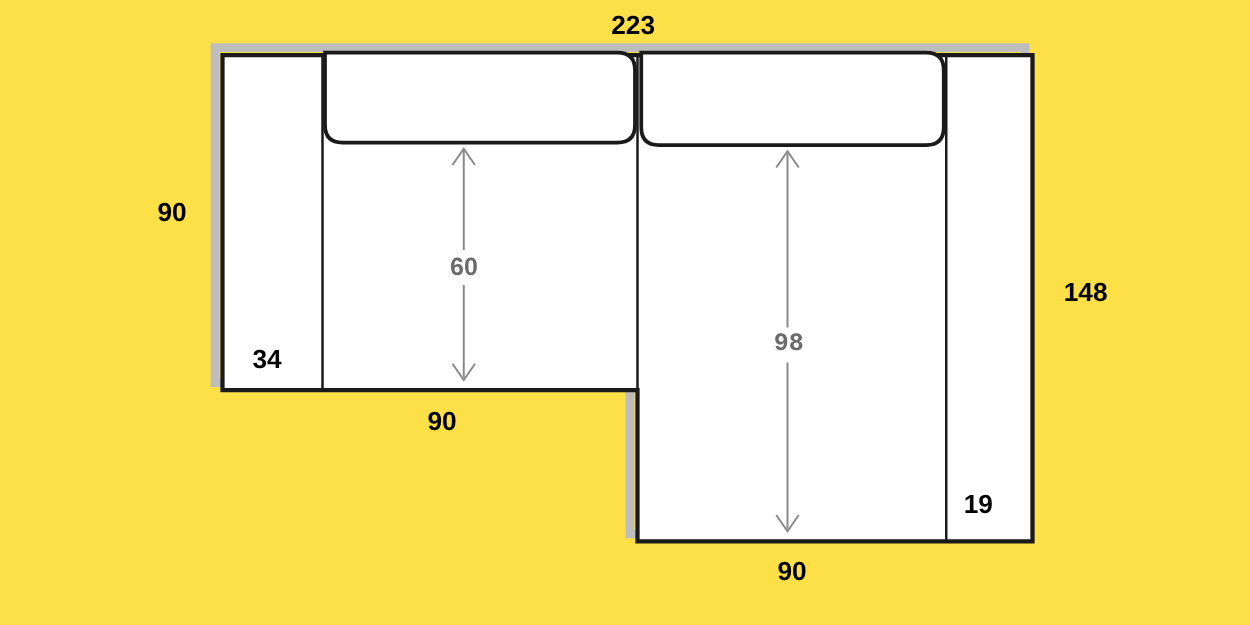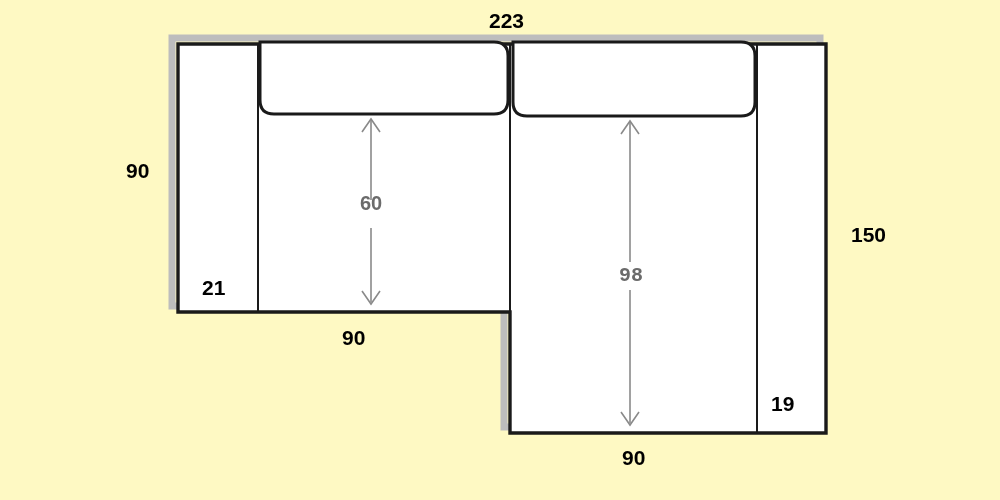--- a/index.html
+++ b/index.html
@@ -7,21 +7,21 @@
     padding: 0;
     background: #ffffff;
   }
   body {
     font-family: "Liberation Sans", sans-serif;
   }
   #canvas {
     position: relative;
     width: 1000px;
     height: 500px;
-    background: #fef9c3;
+    background: #fde047;
     overflow: hidden;
   }
   #drawing-svg {
     position: absolute;
     left: 0;
     top: 0;
     width: 1000px;
     height: 500px;
   }
   .dim-label {
@@ -82,27 +82,27 @@
         <polyline points="621,134 630,121 639,134" fill="none" stroke="#8a8a8a" stroke-width="1.6"></polyline>
         <polyline points="621,412 630,425 639,412" fill="none" stroke="#8a8a8a" stroke-width="1.6"></polyline>
       </g>
     </g>
   </svg>
 
   <div class="dim-label dim-major" style="left:489px; top:10px;">223</div>
 
   <div class="dim-label dim-major" style="left:126px; top:160px;">90</div>
 
-  <div class="dim-label dim-major" style="left:202px; top:277px;">21</div>
+  <div class="dim-label dim-major" style="left:202px; top:277px;">34</div>
 
   <div class="dim-label dim-major" style="left:342px; top:327px;">90</div>
 
-  <div class="dim-label dim-inner" style="left:360px; top:193px;">60</div>
+  <div class="dim-label dim-inner" style="left:360px; top:204px;">60</div>
 
   <div class="dim-label dim-inner" style="left:619px; top:266px;font-family:Liberation Mono, monospace;">98</div>
 
-  <div class="dim-label dim-major" style="left:851px; top:224px;">150</div>
+  <div class="dim-label dim-major" style="left:851px; top:224px;">148</div>
 
   <div class="dim-label dim-major" style="left:771px; top:393px;">19</div>
 
   <div class="dim-label dim-major" style="left:622px; top:447px;">90</div>
 
 </div>
 
 </body></html>

